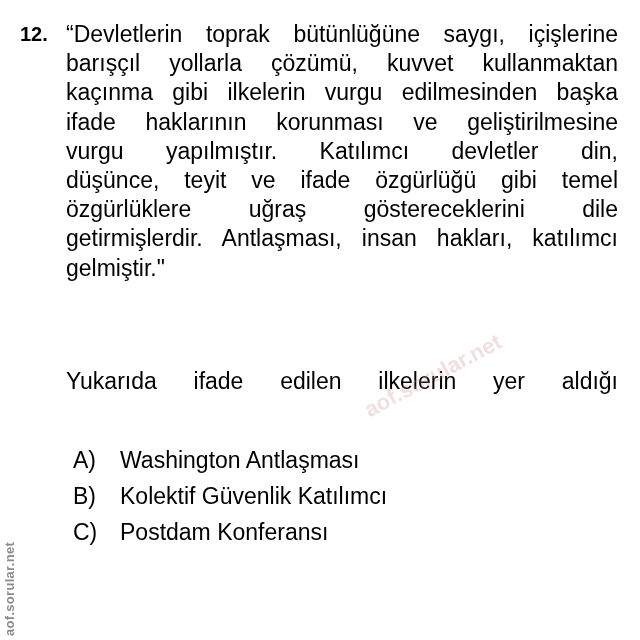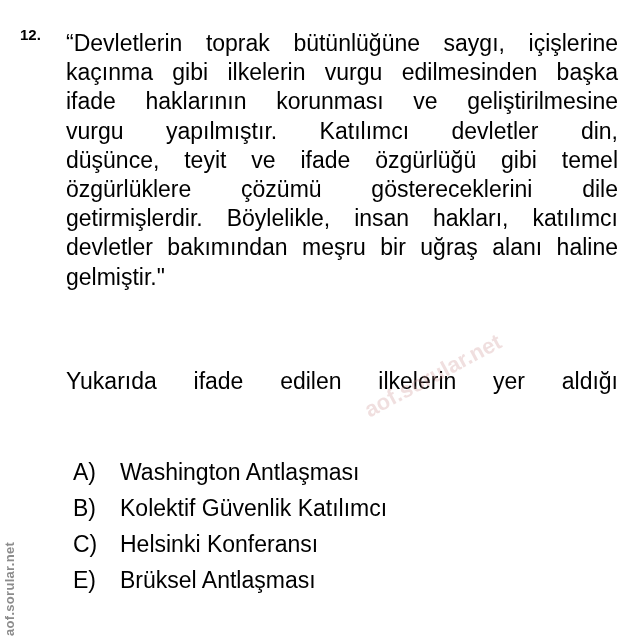--- a/index.html
+++ b/index.html
@@ -1,63 +1,60 @@
 <!DOCTYPE html>
 <html><head>
   <meta charset="utf-8">
   <style>
     html, body { margin:0; padding:0; background:#ffffff; }
     body { width:640px; height:640px; position:relative; overflow:hidden;
            font-family:"Liberation Sans", sans-serif; color:#000; }
-    .qnum { position:absolute; left:20px; top:20px; font-weight:bold; font-size:15px; line-height:29px; }
-    .passage { position:absolute; left:66px; top:29px; width:552px; font-size:23px; line-height:29.2px; }
+    .qnum { position:absolute; left:20px; top:20px; font-weight:bold; font-size:20px; line-height:29px; }
+    .passage { position:absolute; left:66px; top:20px; width:552px; font-size:23px; line-height:29.2px; }
     .passage .line { display:block; text-align:justify; text-align-last:justify; white-space:nowrap; height:29.2px; }
     .passage .line.last { text-align-last:left; }
     .question { position:absolute; left:66px; top:366px; width:552px; font-weight:normal; font-size:23px; line-height:30px; }
     .question .line { display:block; text-align:justify; text-align-last:justify; white-space:nowrap; height:30px; }
     .question .line.last { text-align-last:left; }
-    .options { position:absolute; left:73px; top:457px; font-size:23px; }
+    .options { position:absolute; left:73px; top:445px; font-size:23px; }
     .option { height:36px; line-height:30px; position:relative; white-space:nowrap; }
     .option .letter { display:inline-block; width:47px; }
     .option .text { display:inline-block; }
     .wm-diag { position:absolute; left:360px; top:400px; font-size:22px; font-weight:bold;
                color:rgba(200,140,140,0.28); transform:rotate(-28deg); transform-origin:left top; white-space:nowrap; }
     .wm-vert { position:absolute; left:2px; top:636px; font-size:13px; font-weight:bold; color:#8c8c8c;
                transform:rotate(-90deg); transform-origin:left top; white-space:nowrap; letter-spacing:0.3px; }
   </style>
 </head>
 <body>
 
 <div class="qnum">12.</div>
 
 <div class="passage">
   <span class="line">“Devletlerin toprak bütünlüğüne saygı, içişlerine</span>
+  <span class="line">barışçıl yollarla çözümü, kuvvet kullanmaktan</span>
   <span class="line">kaçınma gibi ilkelerin vurgu edilmesinden başka</span>
   <span class="line">ifade haklarının korunması ve geliştirilmesine</span>
   <span class="line">vurgu yapılmıştır. Katılımcı devletler din,</span>
   <span class="line">düşünce, teyit ve ifade özgürlüğü gibi temel</span>
-  <span class="line">özgürlüklere çözümü göstereceklerini dile</span>
-  <span class="line">getirmişlerdir. Böylelikle, insan hakları, katılımcı</span>
-  <span class="line">devletler bakımından meşru bir uğraş alanı haline</span>
+  <span class="line">özgürlüklere uğraş göstereceklerini dile</span>
+  <span class="line">getirmişlerdir. Antlaşması, insan hakları, katılımcı</span>
   <span class="line last">gelmiştir."</span>
 </div>
 
 <div class="question">
   <span class="line">Yukarıda ifade edilen ilkelerin yer aldığı</span>
 </div>
 
 <div class="options">
   <div class="option">
     <span class="letter">A)</span><span class="text">Washington Antlaşması</span>
   </div>
   <div class="option">
     <span class="letter">B)</span><span class="text">Kolektif Güvenlik Katılımcı</span>
   </div>
   <div class="option">
-    <span class="letter">C)</span><span class="text">Helsinki Konferansı</span>
-  </div>
-  <div class="option">
-    <span class="letter">E)</span><span class="text">Brüksel Antlaşması</span>
+    <span class="letter">C)</span><span class="text">Postdam Konferansı</span>
   </div>
 </div>
 
 <div class="wm-diag">aof.sorular.net</div>
 <div class="wm-vert">aof.sorular.net</div>
 
 </body></html>

